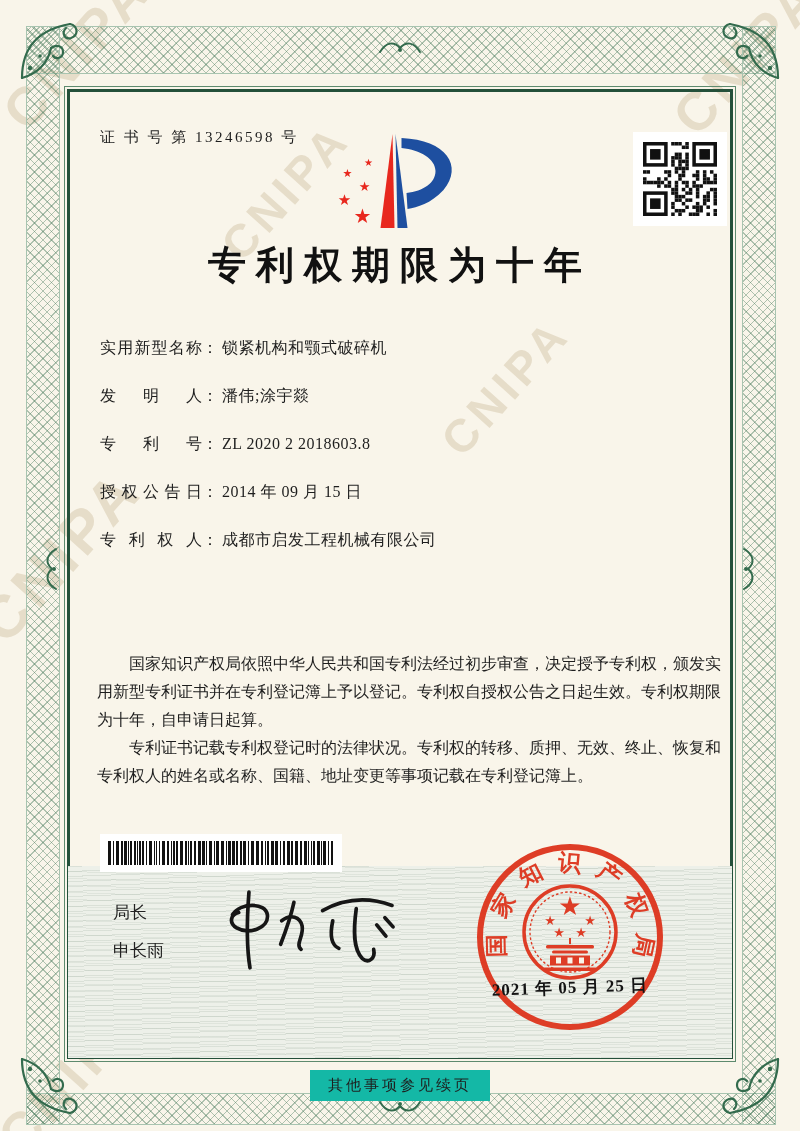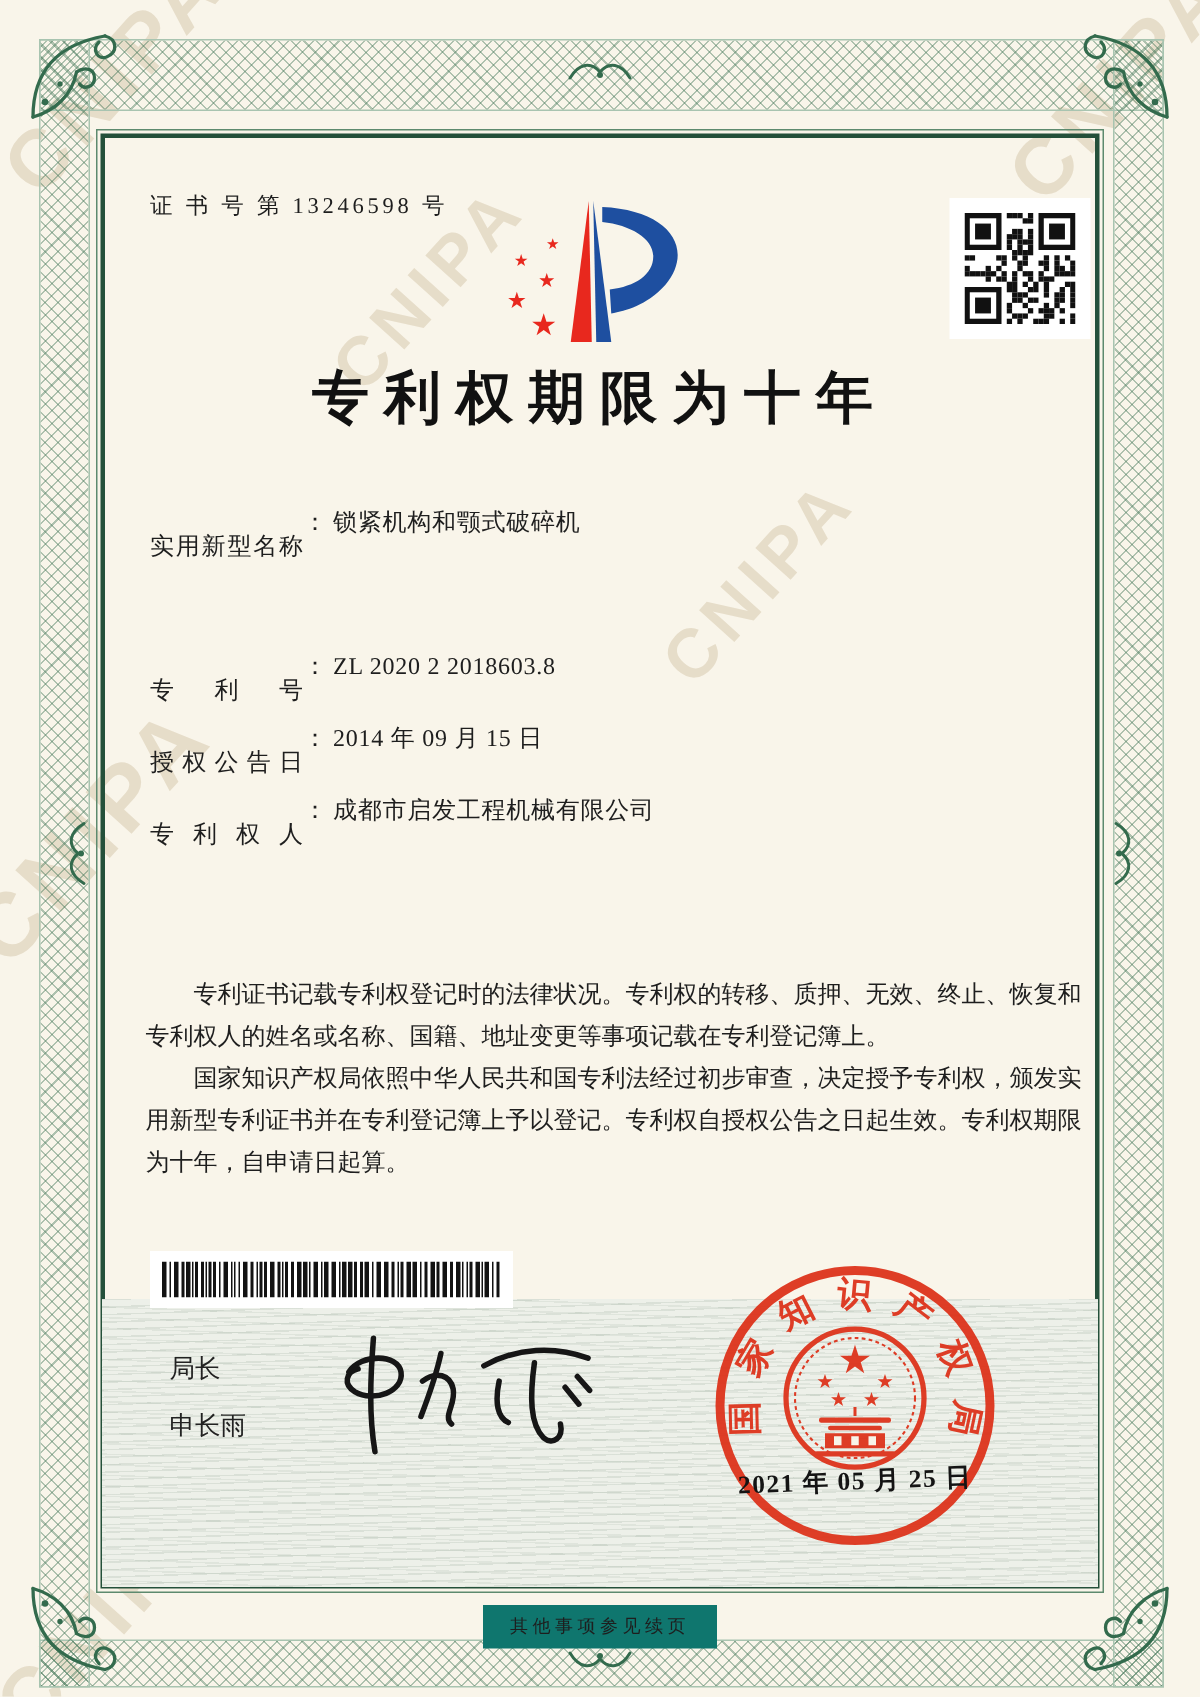--- a/index.html
+++ b/index.html
@@ -32,21 +32,21 @@
       repeating-linear-gradient(182deg, rgba(150,168,152,.16) 0 1px, transparent 1px 7px);}
 
   .content{position:absolute;z-index:3;}
 
   .certno{left:100px;top:128px;font-size:15px;letter-spacing:2.5px;}
   .title{left:0;top:240px;width:800px;text-align:center;font-size:38px;font-weight:700;
          letter-spacing:10px;color:#111;}
 
   .field-row{left:100px;width:620px;font-size:16px;position:absolute;}
   .f-label{display:inline-block;width:102px;text-align:justify;text-align-last:justify;
-           vertical-align:top;margin-top:16px;}
+           vertical-align:top;}
   .f-colon{display:inline-block;margin-right:4px;}
   .f-value{letter-spacing:.5px;}
   .f2-label{position:absolute;left:260px;width:86px;text-align:justify;text-align-last:justify;}
   .f2-colon{position:absolute;left:348px;}
   .f2-value{position:absolute;left:368px;letter-spacing:.5px;}
 
   .paras{left:97px;top:650px;width:624px;}
   .paras p{margin:0;font-size:16px;line-height:28px;text-align:justify;text-indent:2em;}
 
   .barcode-pad{left:100px;top:834px;width:242px;height:38px;background:#ffffff;}
@@ -55,22 +55,22 @@
 
   .sig-title{left:113px;top:901px;font-size:17px;font-family:"Liberation Sans","DejaVu Sans",sans-serif;color:#222;}
   .sig-name{left:113px;top:939px;font-size:17px;font-family:"Liberation Sans","DejaVu Sans",sans-serif;color:#222;}
   .sig-svg{left:218px;top:886px;}
 
   .seal{left:470px;top:837px;width:200px;height:200px;}
   .seal-date{left:475px;top:976px;width:190px;text-align:center;font-size:17px;font-weight:700;
              letter-spacing:1px;color:#141414;transform:rotate(-2deg);}
 
   .pageinfo{left:0;top:1030px;width:800px;text-align:center;font-size:13.5px;letter-spacing:2px;}
-  .note{left:50%;top:1070px;transform:translateX(-50%);background:#0f766e;
-        padding:6px 18px;font-size:12px;letter-spacing:3px;z-index:4;}
+  .note{left:50%;top:1070px;transform:translateX(-50%);background:#14b8a6;
+        padding:6px 18px;font-size:15px;letter-spacing:3px;z-index:4;}
 
   .qr-pad{left:633px;top:132px;width:94px;height:94px;background:#ffffff;}
   .qr{position:absolute;left:10px;top:10px;width:74px;height:74px;}
 
   .logo{left:320px;top:122px;}
 </style>
 </head>
 <body>
 
 <div id="root">
@@ -297,33 +297,36 @@
           <rect x="3.5238095238095237" y="52.857142857142854" width="17.61904761904762" height="17.61904761904762" fill="#fff"></rect>
           <rect x="7.0476190476190474" y="56.38095238095238" width="10.571428571428571" height="10.571428571428571" fill="#111"></rect>
         </svg></div>
   </div>
 
   <div class="content title">专利权期限为十年</div>
 
   <div class="content field-row" style="top:338px;">
     <span class="f-label">实用新型名称</span><span class="f-colon">：</span><span class="f-value">锁紧机构和颚式破碎机</span>
   </div>
+  <div class="content field-row" style="top:386px;">
+    <span class="f-label">发明人</span><span class="f-colon">：</span><span class="f-value">潘伟;涂宇燚</span>
+  </div>
   <div class="content field-row" style="top:434px;">
     <span class="f-label">专利号</span><span class="f-colon">：</span><span class="f-value">ZL 2020 2 2018603.8</span>
   </div>
   <div class="content field-row" style="top:482px;">
     <span class="f-label">授权公告日</span><span class="f-colon">：</span><span class="f-value">2014 年 09 月 15 日</span>
   </div>
   <div class="content field-row" style="top:530px;">
     <span class="f-label">专利权人</span><span class="f-colon">：</span><span class="f-value">成都市启发工程机械有限公司</span>
   </div>
 
   <div class="content paras">
+    <p>国家知识产权局依照中华人民共和国专利法经过初步审查，决定授予专利权，颁发实用新型专利证书并在专利登记簿上予以登记。专利权自授权公告之日起生效。专利权期限为十年，自申请日起算。</p>
     <p>专利证书记载专利权登记时的法律状况。专利权的转移、质押、无效、终止、恢复和专利权人的姓名或名称、国籍、地址变更等事项记载在专利登记簿上。</p>
-    <p>国家知识产权局依照中华人民共和国专利法经过初步审查，决定授予专利权，颁发实用新型专利证书并在专利登记簿上予以登记。专利权自授权公告之日起生效。专利权期限为十年，自申请日起算。</p>
   </div>
 
   <div class="content barcode-pad">
     <div class="barcode"><span style="display:inline-block;height:100%;width:3px;background:#121212"></span><span style="display:inline-block;height:100%;width:2px"></span><span style="display:inline-block;height:100%;width:1px;background:#121212"></span><span style="display:inline-block;height:100%;width:2px"></span><span style="display:inline-block;height:100%;width:3px;background:#121212"></span><span style="display:inline-block;height:100%;width:2px"></span><span style="display:inline-block;height:100%;width:2px;background:#121212"></span><span style="display:inline-block;height:100%;width:1px"></span><span style="display:inline-block;height:100%;width:3px;background:#121212"></span><span style="display:inline-block;height:100%;width:1px"></span><span style="display:inline-block;height:100%;width:1px;background:#121212"></span><span style="display:inline-block;height:100%;width:1px"></span><span style="display:inline-block;height:100%;width:2px;background:#121212"></span><span style="display:inline-block;height:100%;width:2px"></span><span style="display:inline-block;height:100%;width:2px;background:#121212"></span><span style="display:inline-block;height:100%;width:1px"></span><span style="display:inline-block;height:100%;width:1px;background:#121212"></span><span style="display:inline-block;height:100%;width:1px"></span><span style="display:inline-block;height:100%;width:2px;background:#121212"></span><span style="display:inline-block;height:100%;width:1px"></span><span style="display:inline-block;height:100%;width:2px;background:#121212"></span><span style="display:inline-block;height:100%;width:2px"></span><span style="display:inline-block;height:100%;width:1px;background:#121212"></span><span style="display:inline-block;height:100%;width:2px"></span><span style="display:inline-block;height:100%;width:3px;background:#121212"></span><span style="display:inline-block;height:100%;width:2px"></span><span style="display:inline-block;height:100%;width:1px;background:#121212"></span><span style="display:inline-block;height:100%;width:1px"></span><span style="display:inline-block;height:100%;width:1px;background:#121212"></span><span style="display:inline-block;height:100%;width:2px"></span><span style="display:inline-block;height:100%;width:1px;background:#121212"></span><span style="display:inline-block;height:100%;width:2px"></span><span style="display:inline-block;height:100%;width:3px;background:#121212"></span><span style="display:inline-block;height:100%;width:2px"></span><span style="display:inline-block;height:100%;width:2px;background:#121212"></span><span style="display:inline-block;height:100%;width:2px"></span><span style="display:inline-block;height:100%;width:1px;background:#121212"></span><span style="display:inline-block;height:100%;width:1px"></span><span style="display:inline-block;height:100%;width:2px;background:#121212"></span><span style="display:inline-block;height:100%;width:1px"></span><span style="display:inline-block;height:100%;width:2px;background:#121212"></span><span style="display:inline-block;height:100%;width:2px"></span><span style="display:inline-block;height:100%;width:3px;background:#121212"></span><span style="display:inline-block;height:100%;width:2px"></span><span style="display:inline-block;height:100%;width:2px;background:#121212"></span><span style="display:inline-block;height:100%;width:1px"></span><span style="display:inline-block;height:100%;width:1px;background:#121212"></span><span style="display:inline-block;height:100%;width:1px"></span><span style="display:inline-block;height:100%;width:2px;background:#121212"></span><span style="display:inline-block;height:100%;width:2px"></span><span style="display:inline-block;height:100%;width:2px;background:#121212"></span><span style="display:inline-block;height:100%;width:2px"></span><span style="display:inline-block;height:100%;width:3px;background:#121212"></span><span style="display:inline-block;height:100%;width:1px"></span><span style="display:inline-block;height:100%;width:3px;background:#121212"></span><span style="display:inline-block;height:100%;width:1px"></span><span style="display:inline-block;height:100%;width:1px;background:#121212"></span><span style="display:inline-block;height:100%;width:2px"></span><span style="display:inline-block;height:100%;width:3px;background:#121212"></span><span style="display:inline-block;height:100%;width:2px"></span><span style="display:inline-block;height:100%;width:1px;background:#121212"></span><span style="display:inline-block;height:100%;width:1px"></span><span style="display:inline-block;height:100%;width:3px;background:#121212"></span><span style="display:inline-block;height:100%;width:2px"></span><span style="display:inline-block;height:100%;width:3px;background:#121212"></span><span style="display:inline-block;height:100%;width:2px"></span><span style="display:inline-block;height:100%;width:1px;background:#121212"></span><span style="display:inline-block;height:100%;width:1px"></span><span style="display:inline-block;height:100%;width:3px;background:#121212"></span><span style="display:inline-block;height:100%;width:1px"></span><span style="display:inline-block;height:100%;width:3px;background:#121212"></span><span style="display:inline-block;height:100%;width:1px"></span><span style="display:inline-block;height:100%;width:2px;background:#121212"></span><span style="display:inline-block;height:100%;width:2px"></span><span style="display:inline-block;height:100%;width:2px;background:#121212"></span><span style="display:inline-block;height:100%;width:1px"></span><span style="display:inline-block;height:100%;width:3px;background:#121212"></span><span style="display:inline-block;height:100%;width:2px"></span><span style="display:inline-block;height:100%;width:1px;background:#121212"></span><span style="display:inline-block;height:100%;width:2px"></span><span style="display:inline-block;height:100%;width:3px;background:#121212"></span><span style="display:inline-block;height:100%;width:2px"></span><span style="display:inline-block;height:100%;width:3px;background:#121212"></span><span style="display:inline-block;height:100%;width:2px"></span><span style="display:inline-block;height:100%;width:2px;background:#121212"></span><span style="display:inline-block;height:100%;width:2px"></span><span style="display:inline-block;height:100%;width:1px;background:#121212"></span><span style="display:inline-block;height:100%;width:1px"></span><span style="display:inline-block;height:100%;width:2px;background:#121212"></span><span style="display:inline-block;height:100%;width:2px"></span><span style="display:inline-block;height:100%;width:3px;background:#121212"></span><span style="display:inline-block;height:100%;width:1px"></span><span style="display:inline-block;height:100%;width:3px;background:#121212"></span><span style="display:inline-block;height:100%;width:2px"></span><span style="display:inline-block;height:100%;width:1px;background:#121212"></span><span style="display:inline-block;height:100%;width:2px"></span><span style="display:inline-block;height:100%;width:2px;background:#121212"></span><span style="display:inline-block;height:100%;width:2px"></span><span style="display:inline-block;height:100%;width:3px;background:#121212"></span><span style="display:inline-block;height:100%;width:1px"></span><span style="display:inline-block;height:100%;width:2px;background:#121212"></span><span style="display:inline-block;height:100%;width:2px"></span><span style="display:inline-block;height:100%;width:3px;background:#121212"></span><span style="display:inline-block;height:100%;width:2px"></span><span style="display:inline-block;height:100%;width:2px;background:#121212"></span><span style="display:inline-block;height:100%;width:2px"></span><span style="display:inline-block;height:100%;width:3px;background:#121212"></span><span style="display:inline-block;height:100%;width:1px"></span><span style="display:inline-block;height:100%;width:1px;background:#121212"></span><span style="display:inline-block;height:100%;width:2px"></span><span style="display:inline-block;height:100%;width:1px;background:#121212"></span><span style="display:inline-block;height:100%;width:1px"></span><span style="display:inline-block;height:100%;width:2px;background:#121212"></span><span style="display:inline-block;height:100%;width:2px"></span><span style="display:inline-block;height:100%;width:3px;background:#121212"></span><span style="display:inline-block;height:100%;width:1px"></span><span style="display:inline-block;height:100%;width:1px;background:#121212"></span><span style="display:inline-block;height:100%;width:1px"></span><span style="display:inline-block;height:100%;width:3px;background:#121212"></span><span style="display:inline-block;height:100%;width:2px"></span><span style="display:inline-block;height:100%;width:1px;background:#121212"></span><span style="display:inline-block;height:100%;width:2px"></span><span style="display:inline-block;height:100%;width:2px;background:#121212"></span><span style="display:inline-block;height:100%;width:2px"></span></div>
   </div>
 
   <div class="content sig-title">局长</div>
   <div class="content sig-name">申长雨</div>
   <svg class="content sig-svg" width="205" height="92" viewBox="0 0 200 90">
     <g stroke="#161616" stroke-width="3.6" fill="none" stroke-linecap="round">

